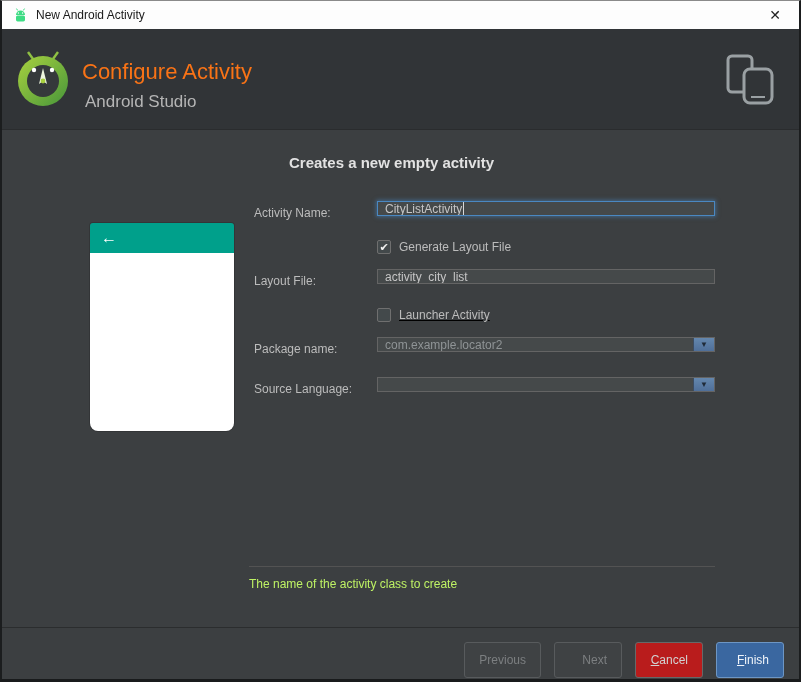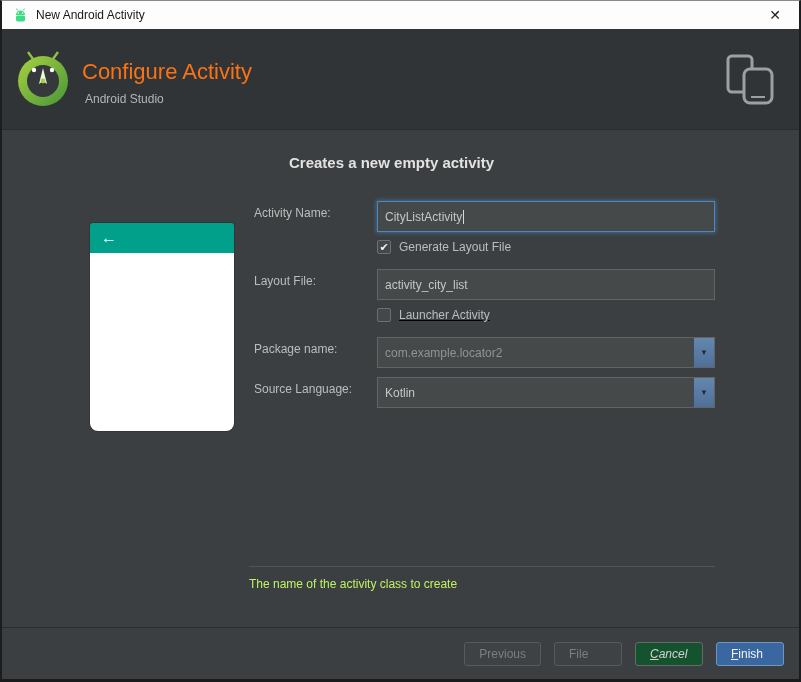--- a/index.html
+++ b/index.html
@@ -26,34 +26,34 @@
     width:28px;height:24px;display:flex;align-items:center;justify-content:center;
     font-size:14px;color:#222;cursor:pointer;
   }
   
   .banner{
     position:absolute;left:0;top:28px;right:0;height:101px;background:#313437;
     border-bottom:1px solid #2a2c2e;
   }
   .banner .logo{position:absolute;left:12px;top:21px;width:58px;height:58px;}
   .banner .h-title{position:absolute;left:80px;top:30px;font-size:22px;color:#f97316;}
-  .banner .h-sub{position:absolute;left:83px;top:63px;font-size:12px;color:#b5b5b5;}
+  .banner .h-sub{position:absolute;left:83px;top:63px;font-size:17px;color:#b5b5b5;}
   .banner .devices{position:absolute;right:24px;top:24px;width:50px;height:54px;}
   
   .content{position:absolute;left:0;top:130px;right:0;bottom:52px;background:#3c3f41;}
   .heading{position:absolute;left:247px;top:23px;font-size:15px;font-weight:bold;color:#e2e2e2;margin-left:40px;}
   
   .preview{position:absolute;left:88px;top:92px;width:144px;height:208px;border-radius:3px 3px 8px 8px;box-shadow:0 0 0 1px rgba(0,0,0,.15);}
   .preview .p-head{height:30px;background:var(--teal);border-radius:3px 3px 0 0;display:flex;align-items:center;padding-left:11px;}
   .preview .p-back{color:#ffffff;font-size:16px;line-height:1;}
   .preview .p-body{height:178px;background:#ffffff;border-radius:0 0 8px 8px;}
   
   .form-label{position:absolute;left:252px;font-size:12px;color:#bcbcbc;}
   .field,.combo{
-    position:absolute;left:375px;width:338px;height:31px;background:#45494a;
+    position:absolute;left:375px;width:338px;height:15px;background:#45494a;
     border:1px solid #646464;font-size:12px;color:#c6c6c6;
     display:flex;align-items:center;padding-left:7px;overflow:hidden;
   }
   .field.focused{border:1px solid var(--focus);box-shadow:0 0 4px 1px rgba(74,136,194,.55);}
   .caret{display:inline-block;width:1px;height:14px;background:#d8d8d8;margin-left:1px;}
   .combo{padding-right:22px;}
   .combo .c-value{flex:1;}
   .combo .c-value.dim{color:#8f9496;}
   .combo .c-arrow{
     position:absolute;right:0;top:0;bottom:0;width:21px;
@@ -72,26 +72,26 @@
   .cb-label{font-size:12px;color:#bcbcbc;cursor:pointer;}
   .divider{position:absolute;left:247px;top:435px;width:466px;height:1px;background:#535353;}
   .hint{position:absolute;left:247px;top:446px;font-size:12px;color:#bef264;}
   
   .footer{
     position:absolute;left:0;right:0;bottom:0;height:52px;background:#3c3f41;
     border-top:1px solid #2b2d2e;
   }
   .btn-row{position:absolute;right:15px;top:14px;display:flex;gap:13px;}
   .btn{
-    height:24px;min-width:68px;padding:0 14px;font-size:12px;border-radius:3px;
-    display:flex;align-items:center;justify-content:flex-start;cursor:pointer;
+    height:36px;min-width:68px;padding:0 14px;font-size:12px;border-radius:3px;
+    display:flex;align-items:center;justify-content:flex-end;cursor:pointer;
     font-family:"Liberation Sans","DejaVu Sans",sans-serif;
   }
   .btn.disabled{background:#3f4244;border:1px solid #585b5d;color:#7c7f81;cursor:default;}
-  .btn.normal{background:#14532d;border:1px solid #666969;color:#d2d2d2;font-style:italic;}
+  .btn.normal{background:#b91c1c;border:1px solid #666969;color:#d2d2d2;}
   .btn.primary{background:var(--accent);border:1px solid #6d96c4;color:#eef3f9;}
   .btn .mn{text-decoration:underline;}
 </style>
 </head>
 <body>
 
 <div class="window">
 
   <div class="titlebar">
     <svg class="app-icon" viewBox="0 0 17 17">
@@ -169,37 +169,36 @@
     <div class="form-label" style="top:211px;">Package name:</div>
     <div class="combo" style="top:206px;">
       <span class="c-value dim">com.example.locator2</span>
       <span class="c-arrow">
         <span>▼</span>
       </span>
     </div>
 
     <div class="form-label" style="top:251px;">Source Language:</div>
     <div class="combo" style="top:246px;">
-      <span class="c-value">Kotlin</span>
       <span class="c-arrow">
         <span>▼</span>
       </span>
     </div>
 
     <div class="divider"></div>
     <div class="hint">The name of the activity class to create</div>
   </div>
 
   <div class="footer">
     <div class="btn-row">
       <div class="btn disabled">
         <span>Previous</span>
       </div>
       <div class="btn disabled">
-        <span>File</span>
+        <span>Next</span>
       </div>
       <div class="btn normal">
         <span><span class="mn">C</span><span>ancel</span></span>
       </div>
       <div class="btn primary">
         <span><span class="mn">F</span><span>inish</span></span>
       </div>
     </div>
   </div>
 

